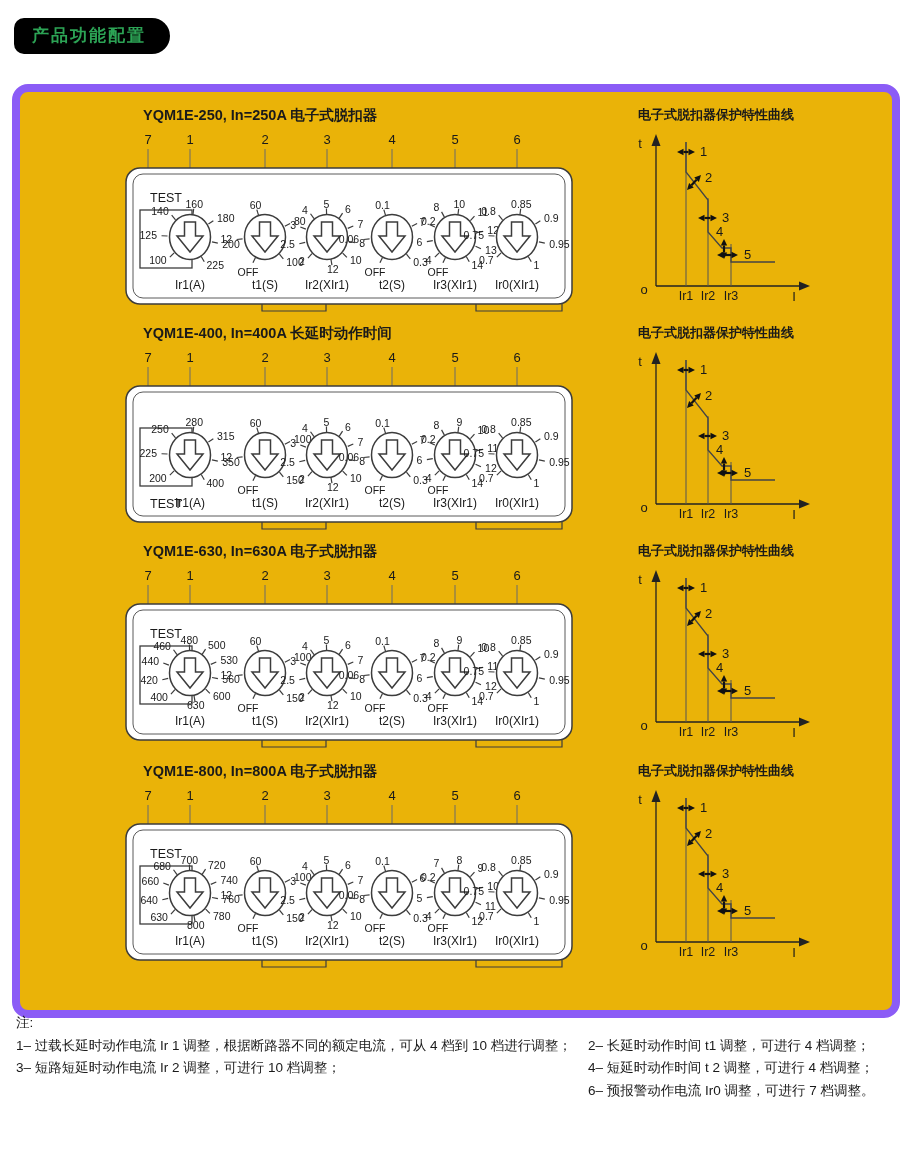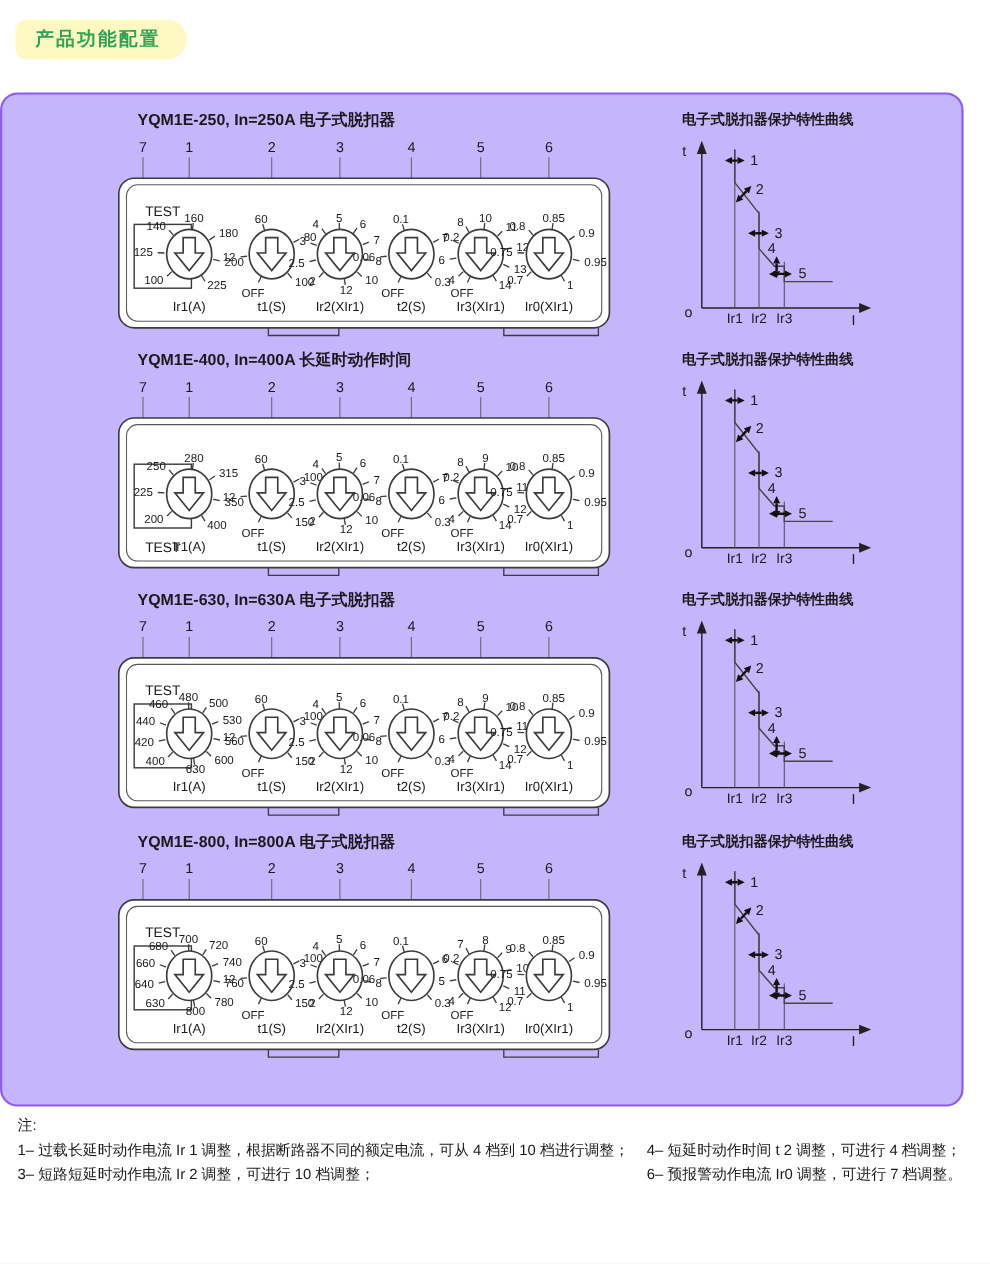--- a/index.html
+++ b/index.html
@@ -1,22 +1,22 @@
 <!DOCTYPE html>
 <html><head>
 <meta charset="utf-8">
 <style>
   html,body{margin:0;padding:0}
   body{width:900px;height:1149px;background:#ffffff;position:relative;overflow:hidden;
        font-family:"Liberation Sans","DejaVu Sans",sans-serif;color:#1a1a1a}
   .badge{position:absolute;left:14px;top:18px;padding:6px 24px 7px 18px;
-         background:#fef9c3;color:#2ca355;font-size:17px;font-weight:bold;
+         background:#000000;color:#2ca355;font-size:17px;font-weight:bold;
          border-radius:10px 18px 18px 10px;letter-spacing:2px}
-  .frame{position:absolute;left:0;top:84px;width:872px;height:918px;
-         border:2px solid #8b5cf6;border-radius:16px;background:#c4b5fd}
+  .frame{position:absolute;left:12px;top:84px;width:872px;height:918px;
+         border:8px solid #8b5cf6;border-radius:16px;background:#eab308}
   .section{position:absolute;left:0;width:100%;height:219px}
   .s0{top:14px}.s1{top:232px}.s2{top:450px}.s3{top:670px}
   .sec-title{position:absolute;left:123px;top:0;font-size:14.5px;font-weight:bold;white-space:nowrap}
   .curve-title{position:absolute;left:618px;top:0;font-size:13px;font-weight:bold;white-space:nowrap}
   svg.panel-svg{position:absolute;left:104px;top:26px}
   svg.curve-svg{position:absolute;left:612px;top:22px}
   svg text{fill:#1a1a1a;font-family:"Liberation Sans","DejaVu Sans",sans-serif}
   .notes{position:absolute;left:16px;top:1012px;width:872px;font-size:13.5px;line-height:22.5px}
   .notes-title{font-weight:normal}
   .notes-cols{display:flex}
@@ -722,17 +722,18 @@
 </div>
 
 <div class="notes">
   <div class="notes-title">注:</div>
   <div class="notes-cols">
     <div class="col-left">
       <div class="note-line">1– 过载长延时动作电流 Ir 1 调整，根据断路器不同的额定电流，可从 4 档到 10 档进行调整；</div>
       <div class="note-line">3– 短路短延时动作电流 Ir 2 调整，可进行 10 档调整；</div>
     </div>
     <div class="col-right">
+      <div class="note-line">2– 长延时动作时间 t1 调整，可进行 4 档调整；</div>
       <div class="note-line">4– 短延时动作时间 t 2 调整，可进行 4 档调整；</div>
       <div class="note-line">6– 预报警动作电流 Ir0 调整，可进行 7 档调整。</div>
     </div>
   </div>
 </div>
 
 </body></html>

